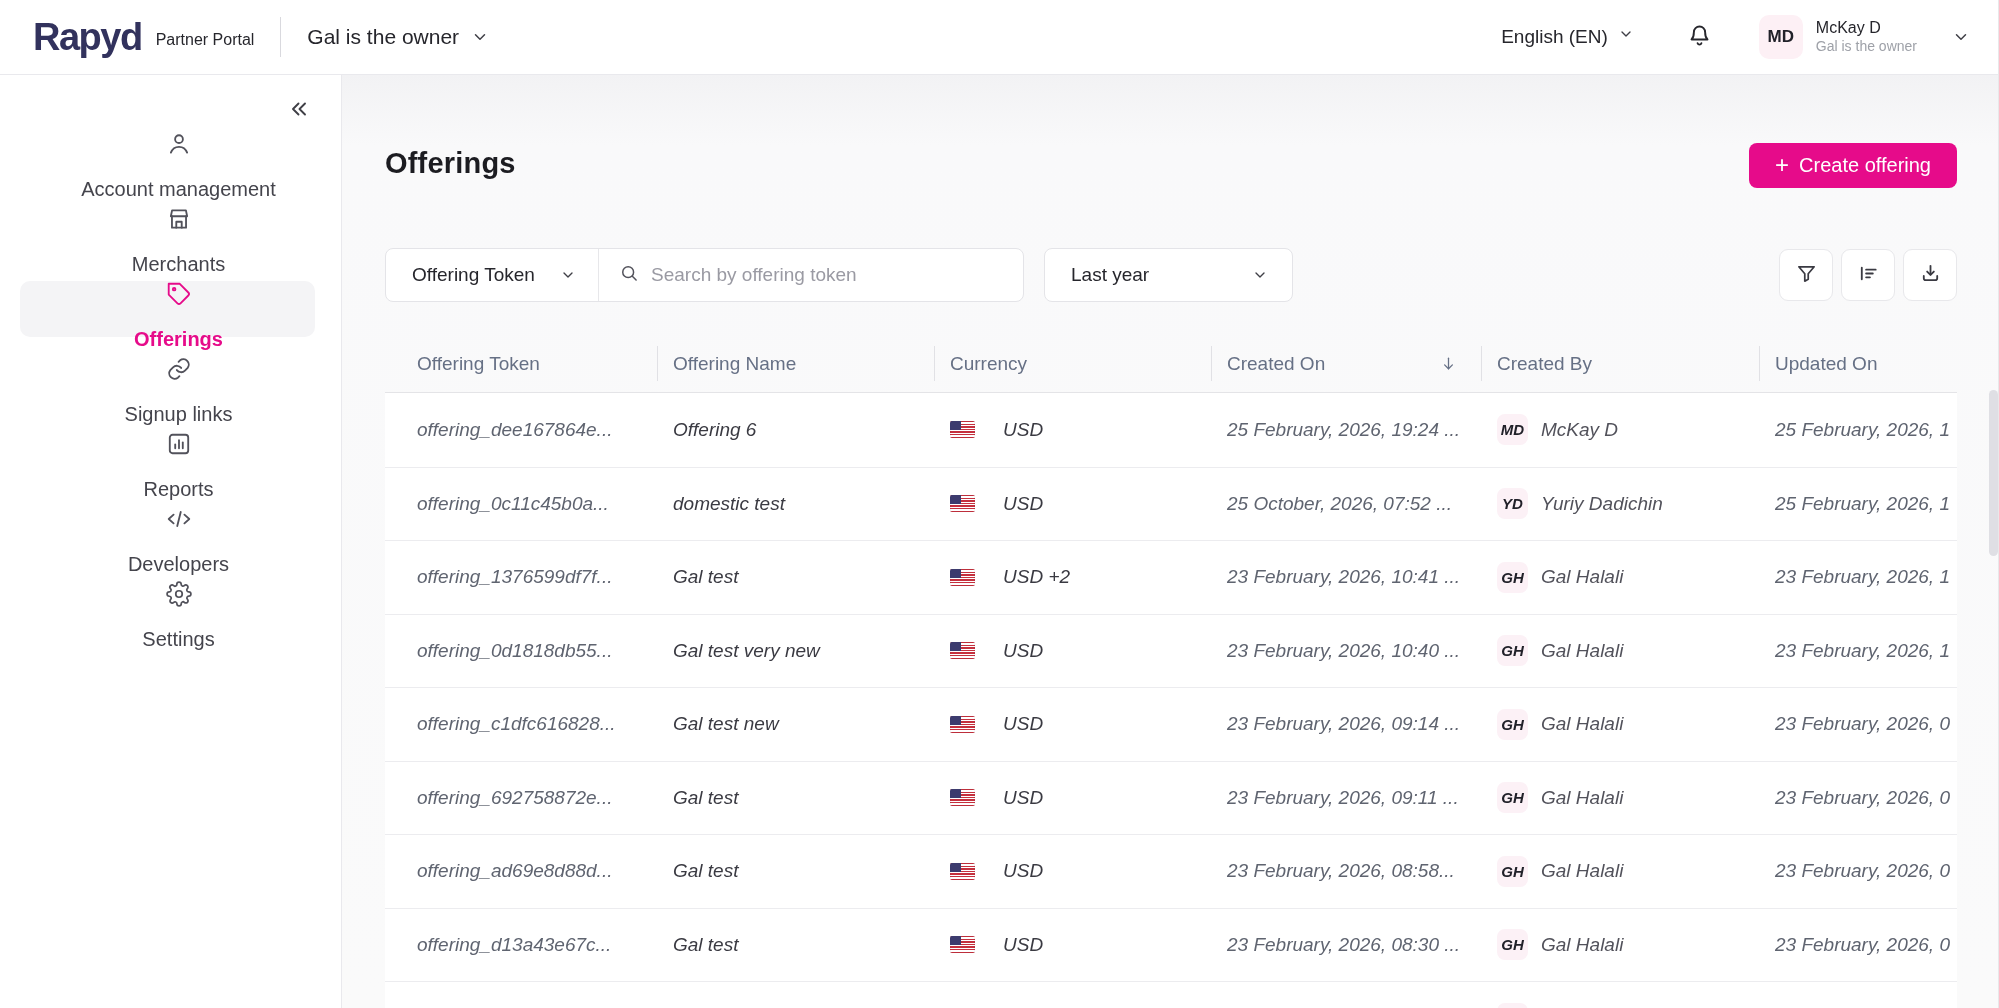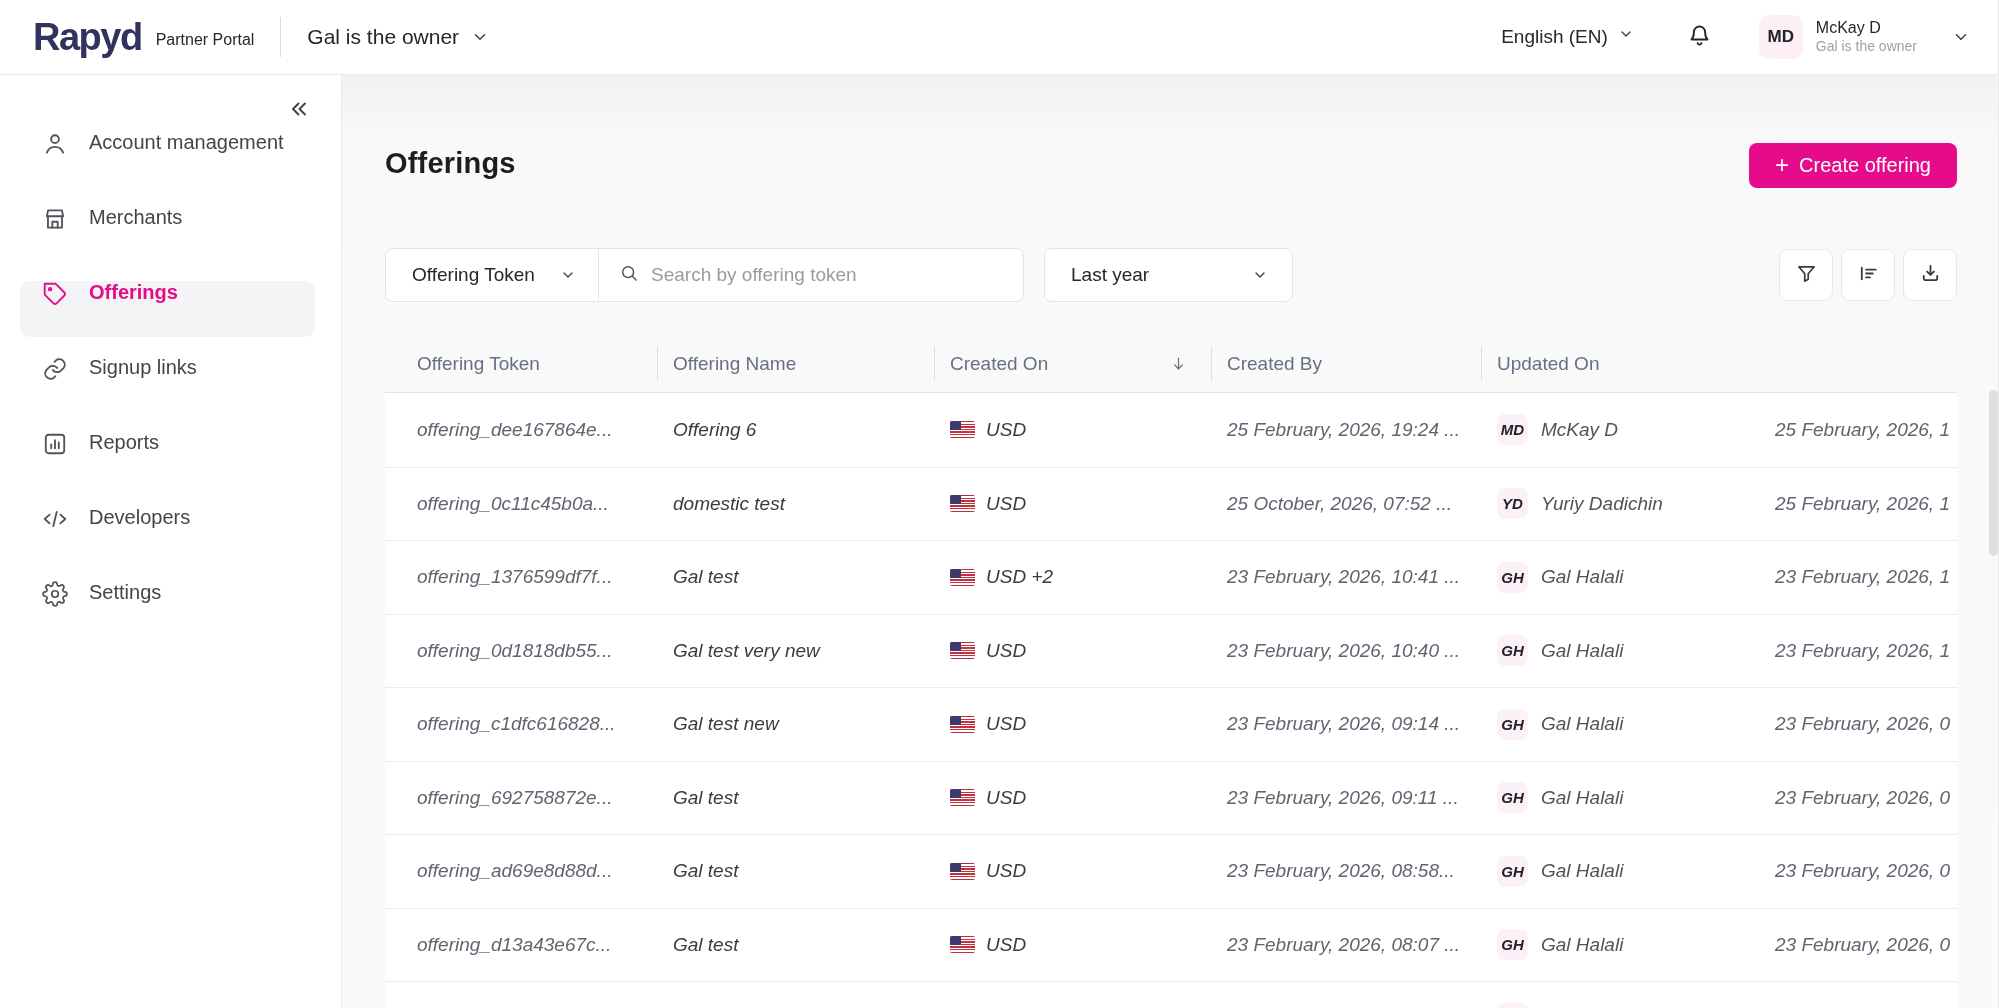--- a/index.html
+++ b/index.html
@@ -36,22 +36,22 @@
   
   .body { display:flex; height:933px; }
   .sidebar {
     width:342px; min-width:342px; background:#fff; border-right:1px solid #e9e9ed;
     padding-top:22px;
   }
   .collapse-row { display:flex; justify-content:flex-end; padding-right:30px; height:26px; }
   .collapse-btn { color:#3f3f46; cursor:pointer; display:flex; }
   .nav { margin-top:8px; padding:0 26px 0 20px; }
   .nav-item {
-    display:flex; align-items:flex-start; gap:21px; height:56px; padding-left:22px;
-    margin-bottom:19px; border-radius:10px; font-size:20px; color:#44444c; cursor:pointer;
+    display:flex; align-items:center; gap:21px; height:56px; padding-left:22px;
+    margin-bottom:19px; border-radius:10px; font-size:20px; color:#44444c; cursor:pointer;flex-direction:column;
   }
   .nav-item .nav-icon { display:flex; color:#52525b; }
   .nav-item.active { background:#f4f4f6; color:var(--accent); font-weight:700; }
   .nav-item.active .nav-icon { color:var(--accent); }
   
   .main {
     flex:1; position:relative; overflow:hidden;
     background:linear-gradient(180deg,#f2f2f4 0px,#f9f9fa 70px,#fafafa 100%);
     padding:72px 41px 0 43px;
   }
@@ -107,21 +107,21 @@
   .th .sort-icon { margin-left:auto; margin-right:24px; display:flex; color:#667085; }
   .trow { background:#fff; height:73.5px; align-items:center; cursor:pointer;font-style:italic; }
   .trow + .trow { border-top:1px solid #ececef; }
   .td {
     font-size:19px; padding-left:16px; white-space:nowrap; overflow:hidden;
     display:flex; align-items:center; min-width:0;
   }
   .td:first-child { padding-left:32px; }
   .td-token, .td-date { color:#5f6470; }
   .td-name { color:#3a3a42; }
-  .td-currency { color:#3a3a42; gap:11px; }
+  .td-currency { color:#3a3a42; gap:28px; }
   .flag {
     position:relative; width:25px; height:17px; border-radius:2px; flex:none; overflow:hidden;
     background:repeating-linear-gradient(180deg,#c5303e 0 1.31px,#fff 1.31px 2.62px);
     box-shadow:0 0 0 .5px rgba(0,0,0,.08) inset;
   }
   .flag::before { content:""; position:absolute; left:0; top:0; width:11px; height:9px; background:#3c3b6e; }
   .td-creator { gap:13px; color:#52525b; }
   .mini-avatar {
     width:31px; height:31px; border-radius:8px; background:#fcf1f6; flex:none;
     display:flex; align-items:center; justify-content:center;
@@ -335,20 +335,23 @@
 
       <div class="table">
         <div class="thead">
             <div class="th">
               <span>Offering Token</span>
             </div>
             <div class="th">
               <span>Offering Name</span>
             </div>
             <div class="th">
+              <span>Currency</span>
+            </div>
+            <div class="th">
               <span>Created On</span>
               <span class="sort-icon">
                 <svg width="17" height="17" viewBox="0 0 24 24" fill="none" stroke="currentColor" stroke-width="1.8" stroke-linecap="round" stroke-linejoin="round">
                   <path d="M12 4.5v15"></path>
                   <path d="M6.5 14l5.5 5.5L17.5 14"></path>
                 </svg>
               </span>
             </div>
             <div class="th">
               <span>Created By</span>
@@ -456,21 +459,21 @@
               </div>
               <div class="td td-date">23 February, 2026, 0</div>
             </div>
             <div class="trow">
               <div class="td td-token">offering_d13a43e67c...</div>
               <div class="td td-name">Gal test</div>
               <div class="td td-currency">
                 <span class="flag"></span>
                 <span>USD</span>
               </div>
-              <div class="td td-date">23 February, 2026, 08:07 ...</div>
+              <div class="td td-date">23 February, 2026, 08:30 ...</div>
               <div class="td td-creator">
                 <span class="mini-avatar">GH</span>
                 <span>Gal Halali</span>
               </div>
               <div class="td td-date">23 February, 2026, 0</div>
             </div>
             <div class="trow">
               <div class="td td-token">offering_d9cf98cdb7...</div>
               <div class="td td-name">Gal test</div>
               <div class="td td-currency">

